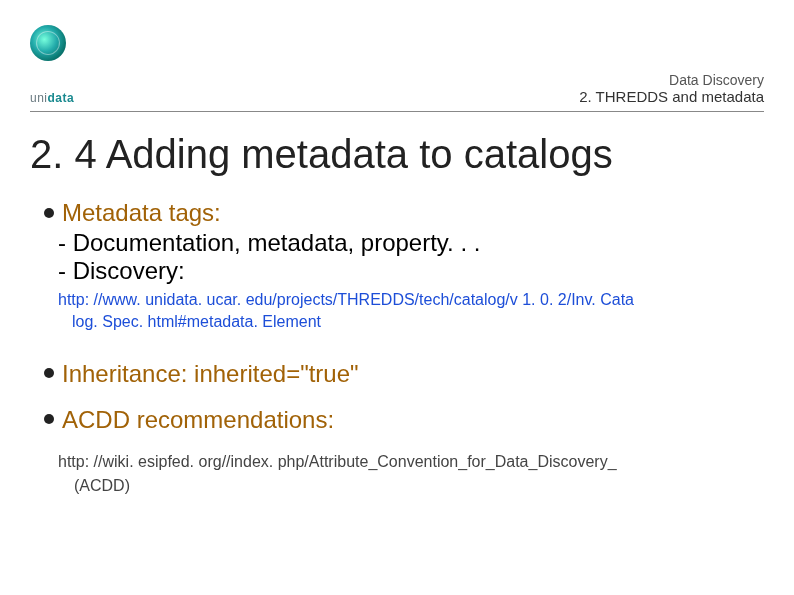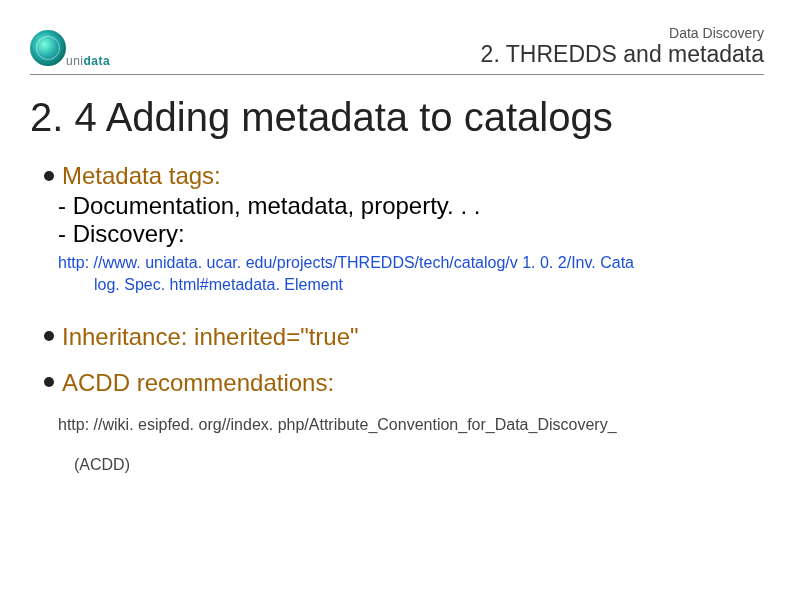--- a/index.html
+++ b/index.html
@@ -15,22 +15,23 @@
     .header {
       display: flex;
       align-items: flex-end;
       justify-content: space-between;
       border-bottom: 1px solid #888;
       padding-bottom: 6px;
       margin-bottom: 20px;
     }
     .logo-block {
       display: flex;
-      flex-direction: row;
-      align-items: flex-end;
+      flex-direction: column;
+      align-items: flex-start;
+      gap: 28px;
     }
     .logo-circle {
       width: 36px;
       height: 36px;
       border-radius: 50%;
       background: radial-gradient(circle at 40% 40%, #7fd 0%, #2aa 40%, #0a7770 70%, #044 100%);
       margin-bottom: 2px;
       position: relative;
       overflow: hidden;
     }
@@ -50,21 +51,21 @@
     .logo-text .uni { color: #6a7a80; }
     .logo-text .data { color: #1b8a90; font-weight: bold; }
     .header-right {
       text-align: right;
     }
     .header-top {
       font-size: 14px;
       color: #555;
     }
     .header-sub {
-      font-size: 23px;
+      font-size: 15px;
       color: #333;
     }
     .title {
       font-size: 40px;
       font-weight: normal;
       margin: 10px 0 22px 0;
       color: #222;
     }
     .content {
       padding-left: 14px;
@@ -92,28 +93,28 @@
     }
     .ref-link {
       font-size: 16px;
       color: #1d4ed8;
       margin: 4px 0 0 14px;
       line-height: 1.4;
       word-break: break-word;
     }
     .ref-link .indent {
       display: block;
-      margin-left: 36px;
+      margin-left: 14px;
     }
     .spacer { height: 26px; }
     .spacer-sm { height: 16px; }
     .acdd-link {
       font-size: 16px;
       color: #444;
-      margin: 14px 0 16px 14px;
+      margin: 14px 0 0 14px;
       line-height: 1.8;
     }
     .acdd-sub {
       font-size: 16px;
       color: #444;
       margin-left: 30px;
     }
   </style>
 </head>
 <body>

